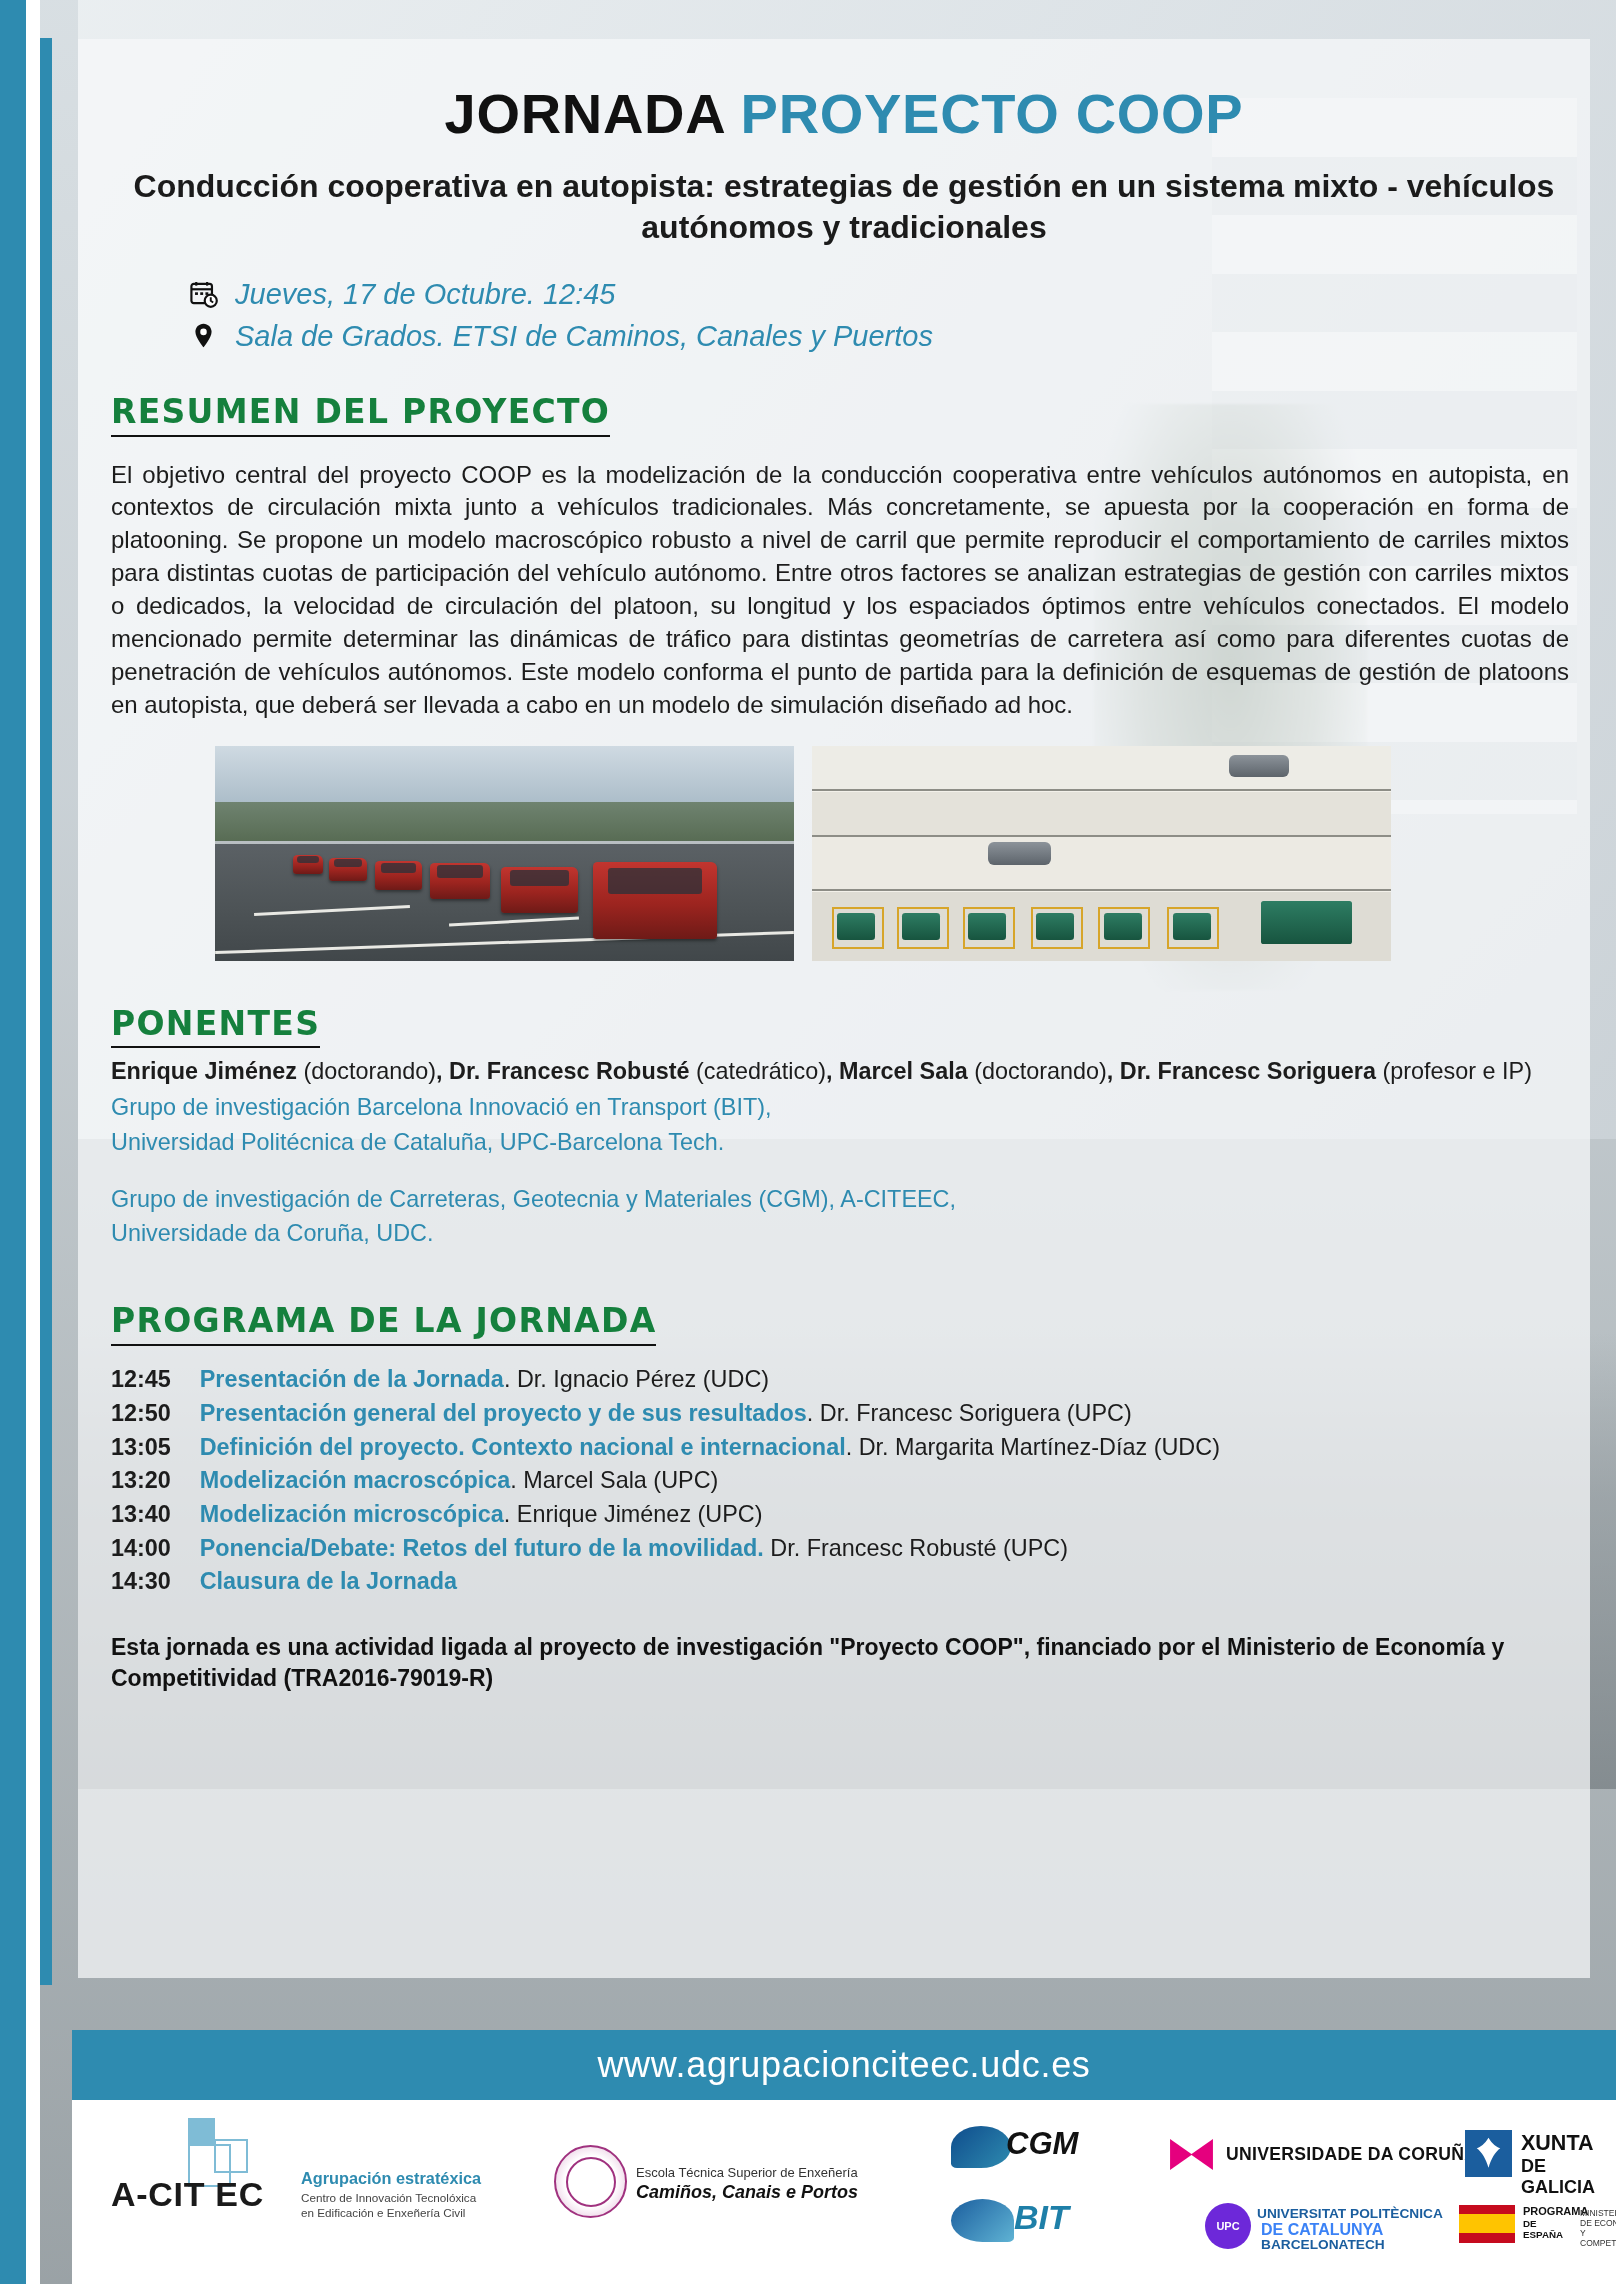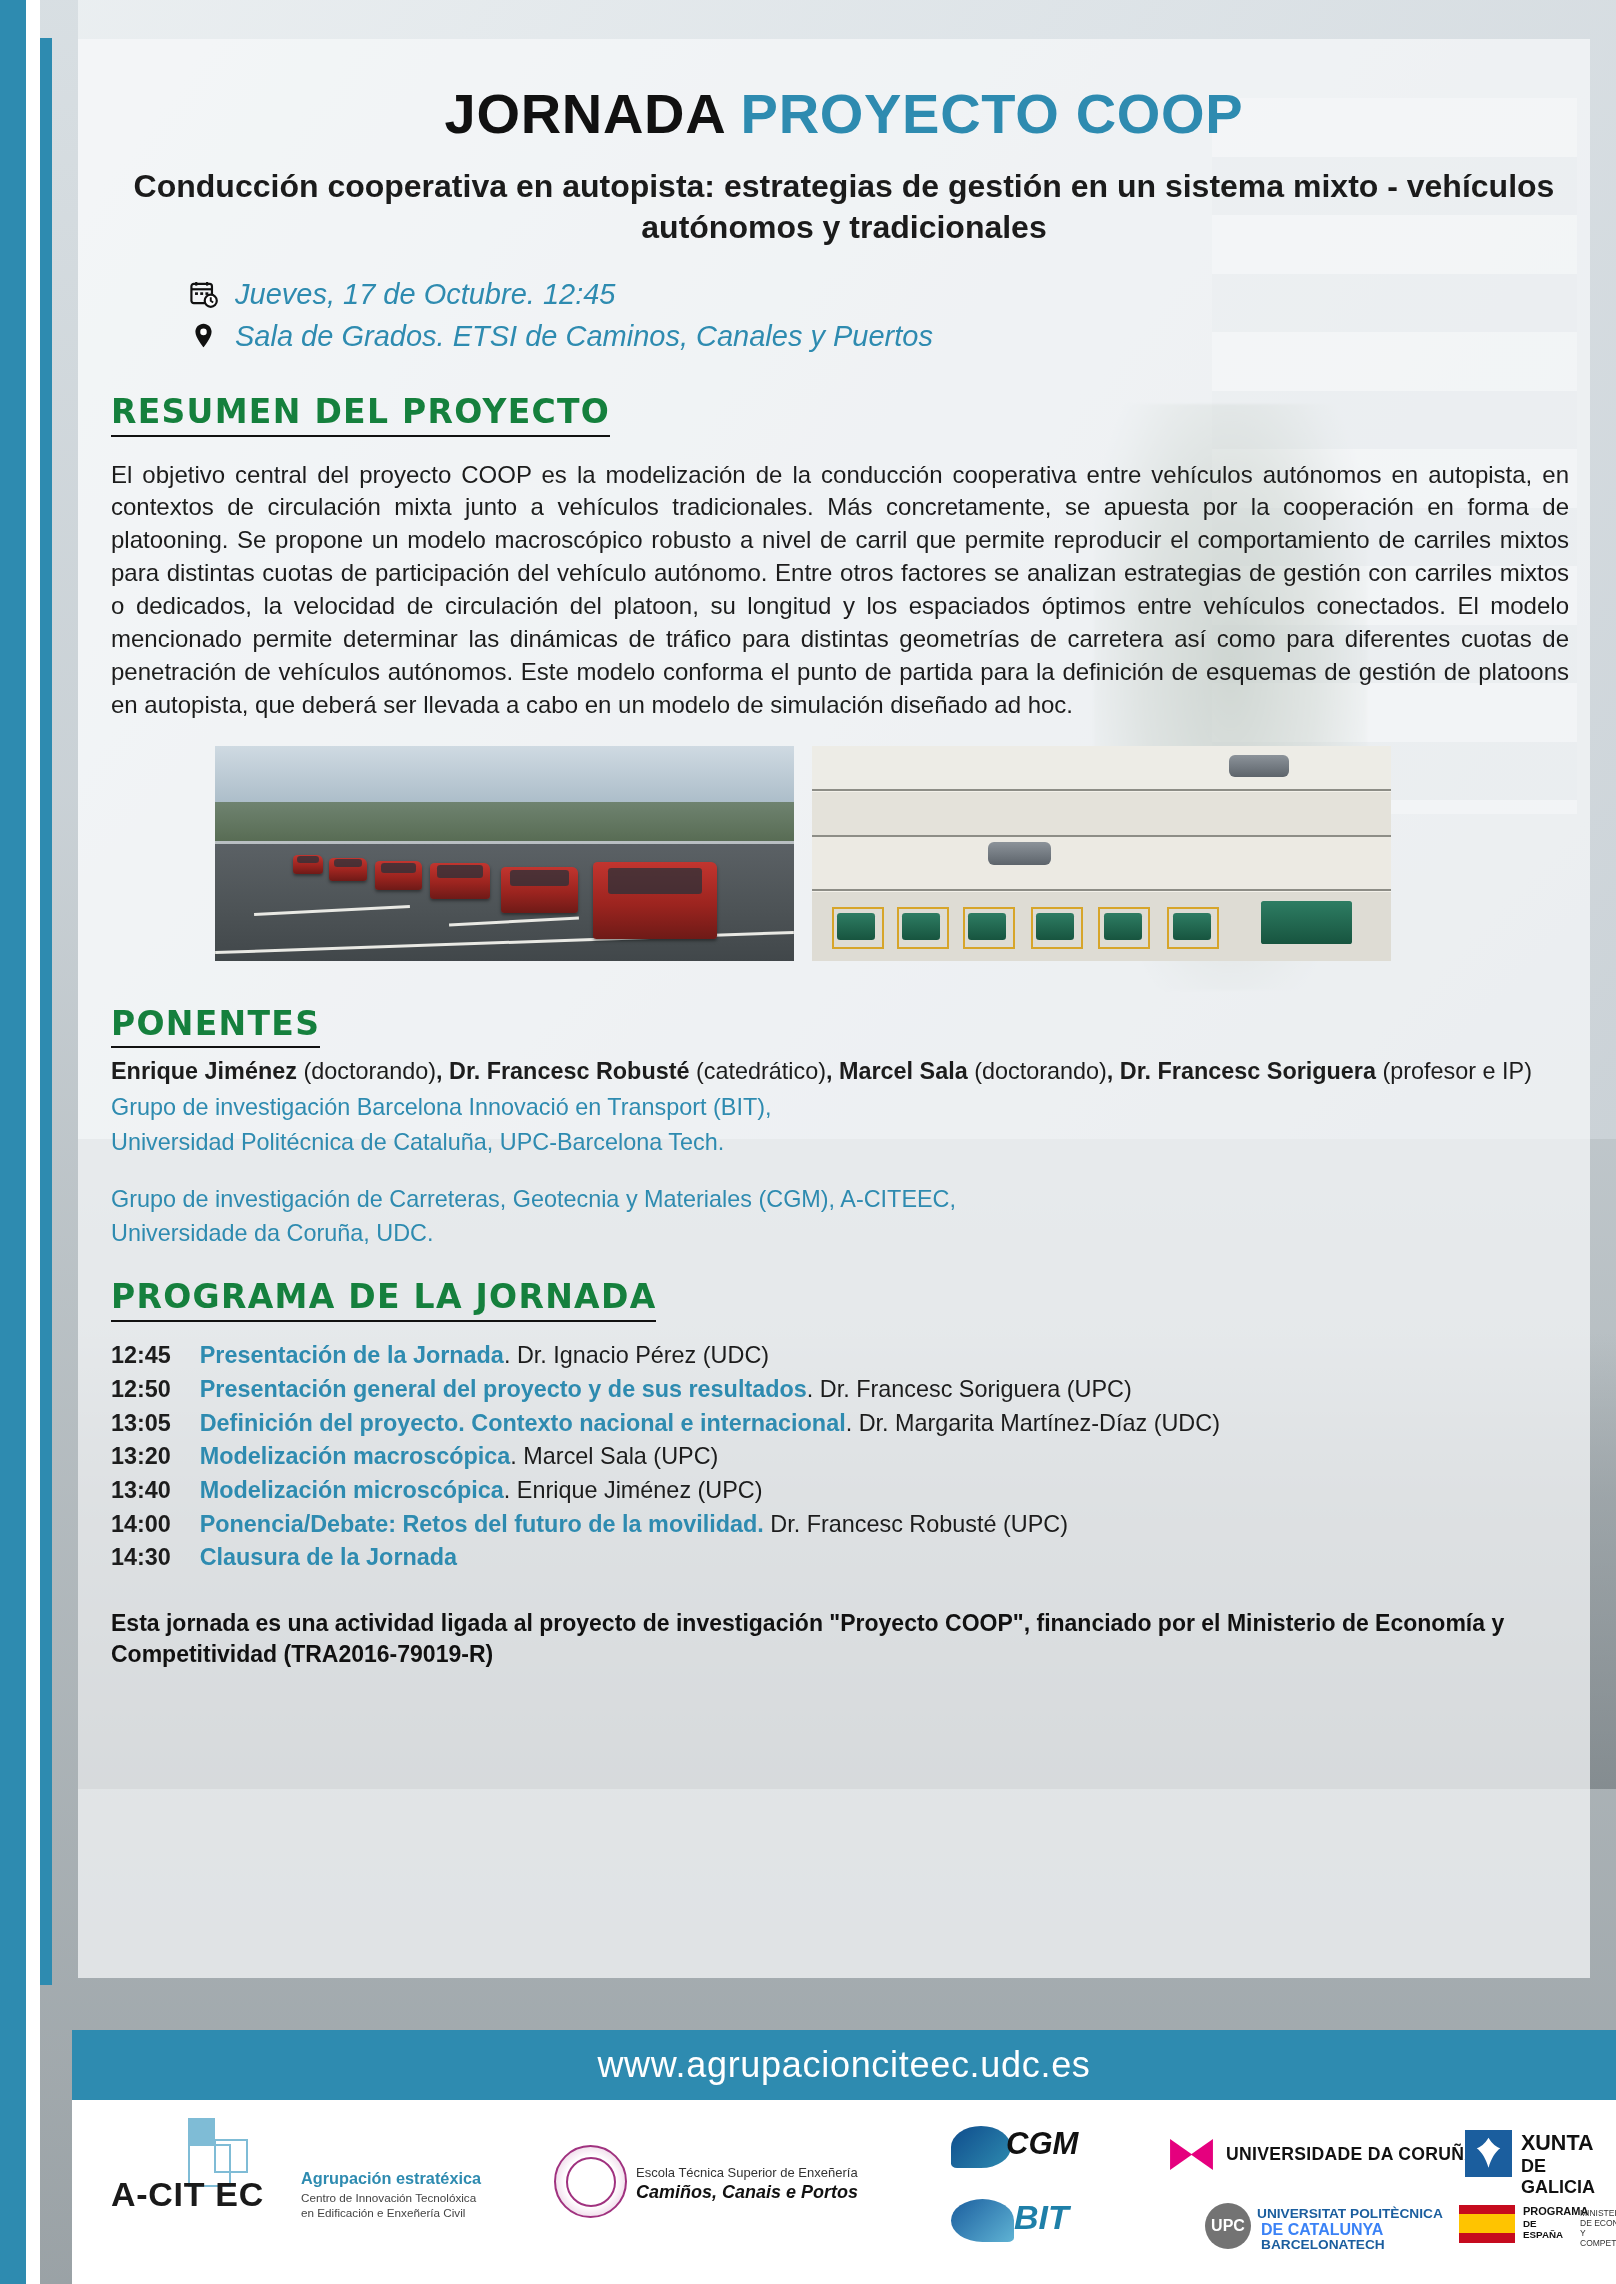--- a/index.html
+++ b/index.html
@@ -184,21 +184,21 @@
     margin-top: 7.8px;
   }
   .pon-line b { font-weight: bold; }
   .pon-group {
     font-size: 23.4px;
     line-height: 1.32;
     color: #2e8bb0;
     margin-top: 3.9px;
   }
   .pon-spacer { height: 22px; }
-  .block-programa { margin-top: 28px; padding-left: 39px; }
+  .block-programa { margin-top: 52px; padding-left: 39px; }
   .prog-row {
     font-size: 23.4px;
     line-height: 1.44;
     color: #1c1c1c;
     display: flex;
     gap: 11.7px;
   }
   .prog-time { font-weight: bold; min-width: 77px; }
   .prog-desc { color: #1c1c1c; }
   .prog-desc .blue { color: #2e8bb0; font-weight: bold; }
@@ -253,22 +253,22 @@
   .cgm-word { font-size:31px; font-weight:bold; font-style:italic; color:#111; position:absolute; left:55px; top:2.6px;}
   .lg-bit { left: 879px; top: 98px; }
   .bit-swoosh { width:63px; height:43px; border-radius:50% 50% 10% 50%; background:linear-gradient(135deg,#1b5e9e,#5fb3d4); position:absolute; left:0; top:1.3px;}
   .bit-word { font-size:34px; font-weight:bold; font-style:italic; color:#1e7fa8; position:absolute; left:63px; top:0px;}
   
   .lg-udc { left: 1094px; top: 34px; }
   .udc-mark { width:51px; height:39px; position:absolute; left:0; top:1.3px;}
   .udc-word { font-size:17.6px; font-weight:bold; color:#111; letter-spacing:0.3px; position:absolute; left:60px; top:10.4px; white-space:nowrap;}
   
   .lg-upc { left: 1133px; top: 103px; }
-  .upc-circle { width:46px; height:46px; border-radius:50%; background:#737373; position:absolute; left:0; top:0;
-                display:flex; align-items:center; justify-content:center; color:#fff; font-size:16px; font-weight:bold;}
+  .upc-circle { width:46px; height:46px; border-radius:50%; background:#6d28d9; position:absolute; left:0; top:0;
+                display:flex; align-items:center; justify-content:center; color:#fff; font-size:11px; font-weight:bold;}
   .upc-t1 { font-size:13.7px; font-weight:bold; color:#1b5e9e; position:absolute; left:52px; top:2.6px; white-space:nowrap;}
   .upc-t2 { font-size:16px; font-weight:bold; color:#3b82f6; position:absolute; left:56px; top:18px; white-space:nowrap;}
   .upc-t3 { font-size:13.7px; font-weight:bold; color:#1b5e9e; position:absolute; left:56px; top:34px; white-space:nowrap;}
   
   .lg-xunta { left: 1393px; top: 30px; }
   .xunta-box { width:47px; height:47px; background:#1b5e9e; position:absolute; left:0; top:0; }
   .xunta-t1 { font-size:21.5px; font-weight:bold; color:#111; position:absolute; left:56px; top:1.3px;}
   .xunta-t2 { font-size:18px; font-weight:bold; color:#111; position:absolute; left:56px; top:26px;}
   
   .lg-gob { left: 1387px; top: 104px; }

